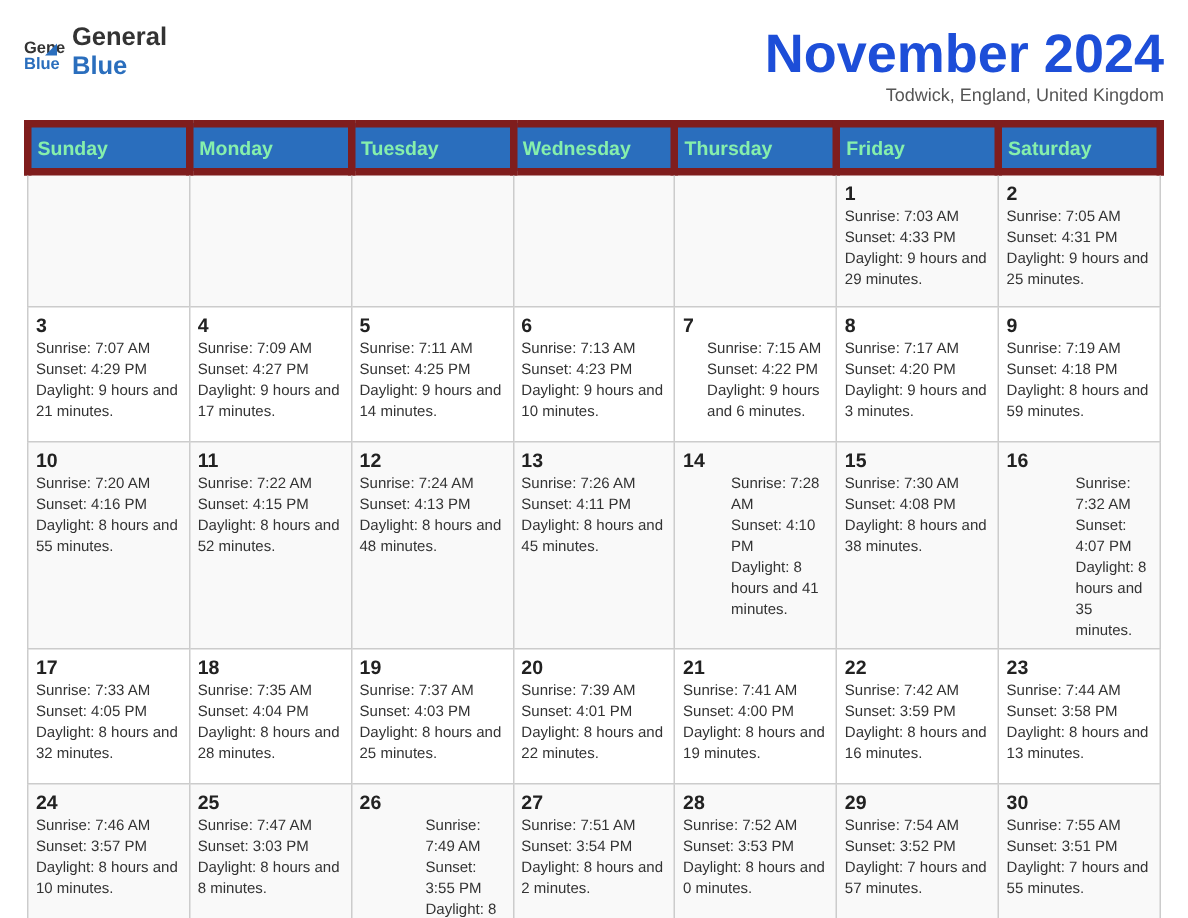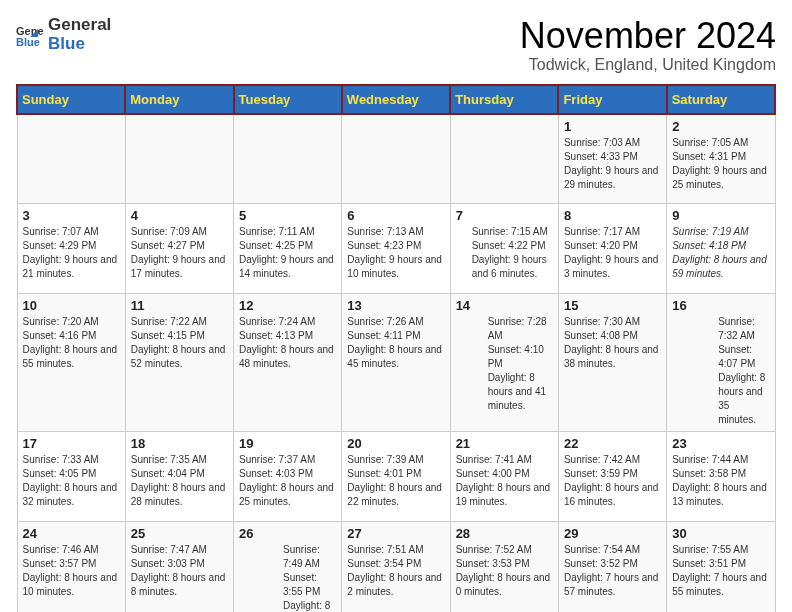--- a/index.html
+++ b/index.html
@@ -23,41 +23,41 @@
     }
     .logo-icon {
       width: 28px;
       height: 28px;
     }
     .title-area {
       text-align: right;
     }
     .month-title {
       font-size: 36px;
-      font-weight: normal;
-      color: #000000;
+      font-weight: bold;
+      color: #1d4ed8;
       line-height: 1.1;
     }
     .location-subtitle {
-      font-size: 16px;
+      font-size: 12px;
       color: #555;
     }
     .calendar-table {
       width: 100%;
       border-collapse: collapse;
       table-layout: fixed;
     }
     .calendar-table thead th {
       background-color: #2a6ebd;
-      color: #fde047;
+      color: #86efac;
       font-size: 13px;
       font-weight: bold;
       padding: 6px 4px;
       text-align: left;
-      border: 2px solid #7f1d1d;
+      border: 5px solid #7f1d1d;
     }
     .calendar-table tbody td {
       border: 1px solid #ccc;
       vertical-align: top;
       padding: 4px 5px;
       font-size: 10.5px;
       color: #333;
       height: 90px;
       background: #fff;
     }
@@ -166,21 +166,21 @@
 Daylight: 9 hours and 6 minutes.</div>
         </td>
         <td>
           <div class="day-number">8</div>
           <div class="day-info" style="white-space: pre-line;">Sunrise: 7:17 AM
 Sunset: 4:20 PM
 Daylight: 9 hours and 3 minutes.</div>
         </td>
         <td>
           <div class="day-number">9</div>
-          <div class="day-info" style="white-space: pre-line; font-style: italic;">Sunrise: 7:19 AM
+          <div class="day-info" style="white-space: pre-line;">Sunrise: 7:19 AM
 Sunset: 4:18 PM
 Daylight: 8 hours and 59 minutes.</div>
         </td>
       </tr>
       <tr>
         <td>
           <div class="day-number">10</div>
           <div class="day-info" style="white-space: pre-line;">Sunrise: 7:20 AM
 Sunset: 4:16 PM
 Daylight: 8 hours and 55 minutes.</div>

